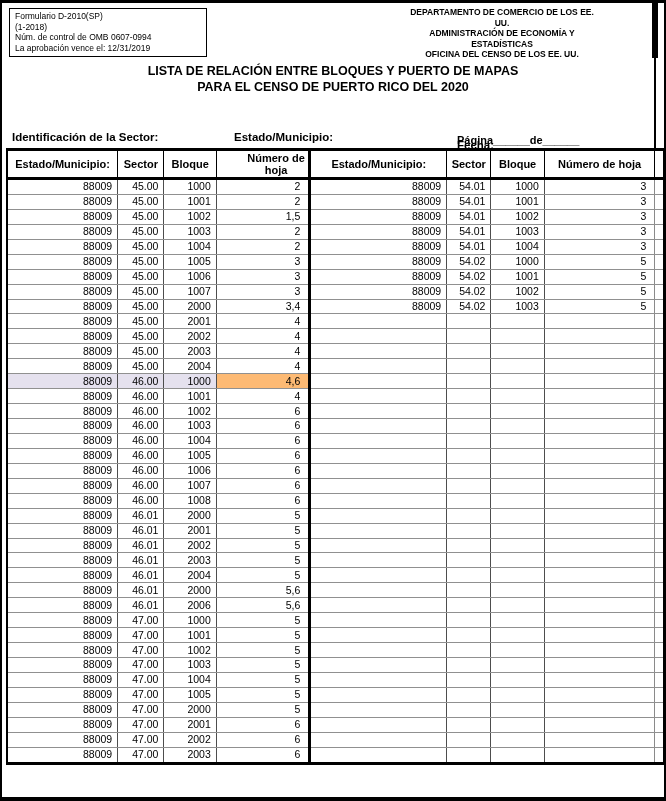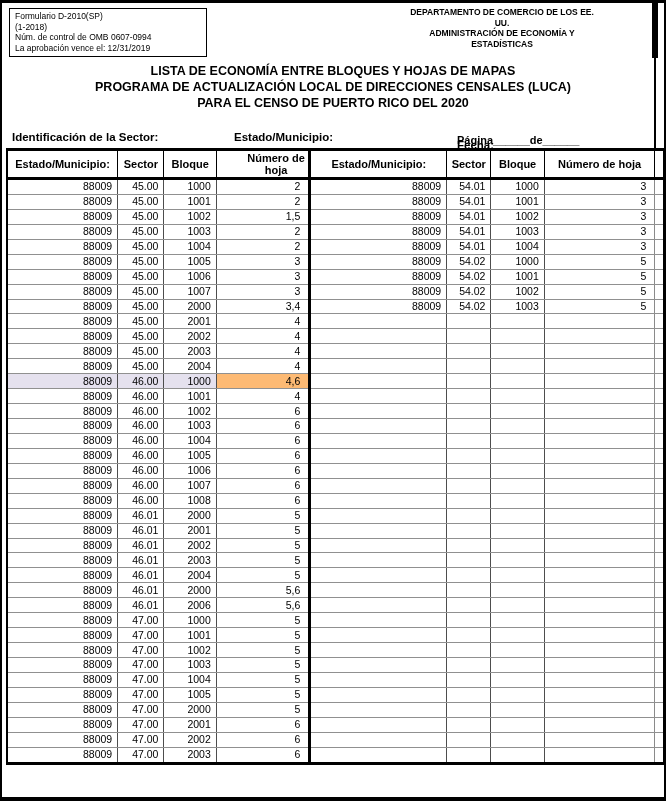--- a/index.html
+++ b/index.html
@@ -76,28 +76,28 @@
     <div>(1-2018)</div>
     <div>Núm. de control de OMB 0607-0994</div>
     <div>La aprobación vence el: 12/31/2019</div>
   </div>
 
   <div class="agency">
     <div>DEPARTAMENTO DE COMERCIO DE LOS EE.</div>
     <div>UU.</div>
     <div>ADMINISTRACIÓN DE ECONOMÍA Y</div>
     <div>ESTADÍSTICAS</div>
+    <div>OFICINA DEL CENSO DE LOS EE. UU.</div>
   </div>
 
   <div class="vline-thick"></div>
   <div class="vline"></div>
 
   <div class="title">
-    <div>LISTA DE ECONOMÍA ENTRE BLOQUES Y HOJAS DE MAPAS</div>
-    <div>PROGRAMA DE ACTUALIZACIÓN LOCAL DE DIRECCIONES CENSALES (LUCA)</div>
+    <div>LISTA DE RELACIÓN ENTRE BLOQUES Y PUERTO DE MAPAS</div>
     <div>PARA EL CENSO DE PUERTO RICO DEL 2020</div>
   </div>
 
   <div class="pagina">Página______de______</div>
   <div class="label-entidad">Identificación de la Sector:</div>
   <div class="label-estado">Estado/Municipio:</div>
   <div class="label-fecha">Fecha:</div>
 
   <table class="grid">
     <colgroup>

